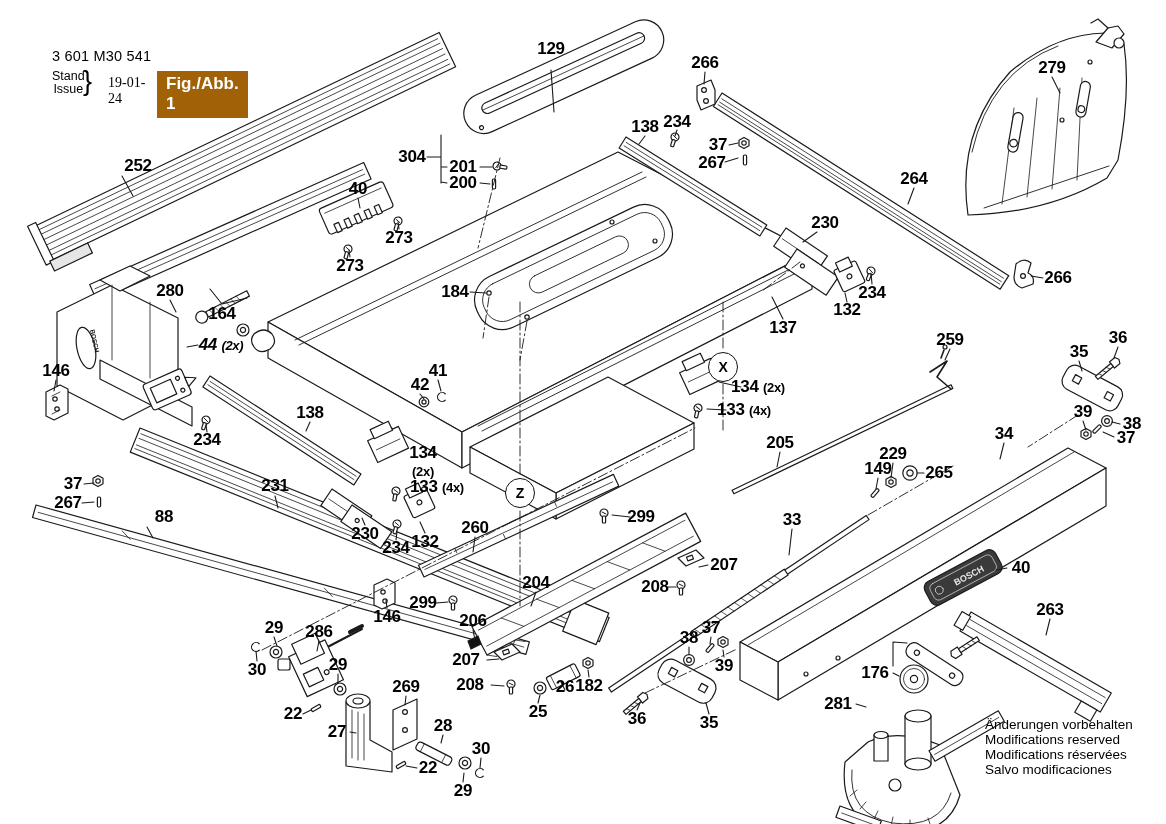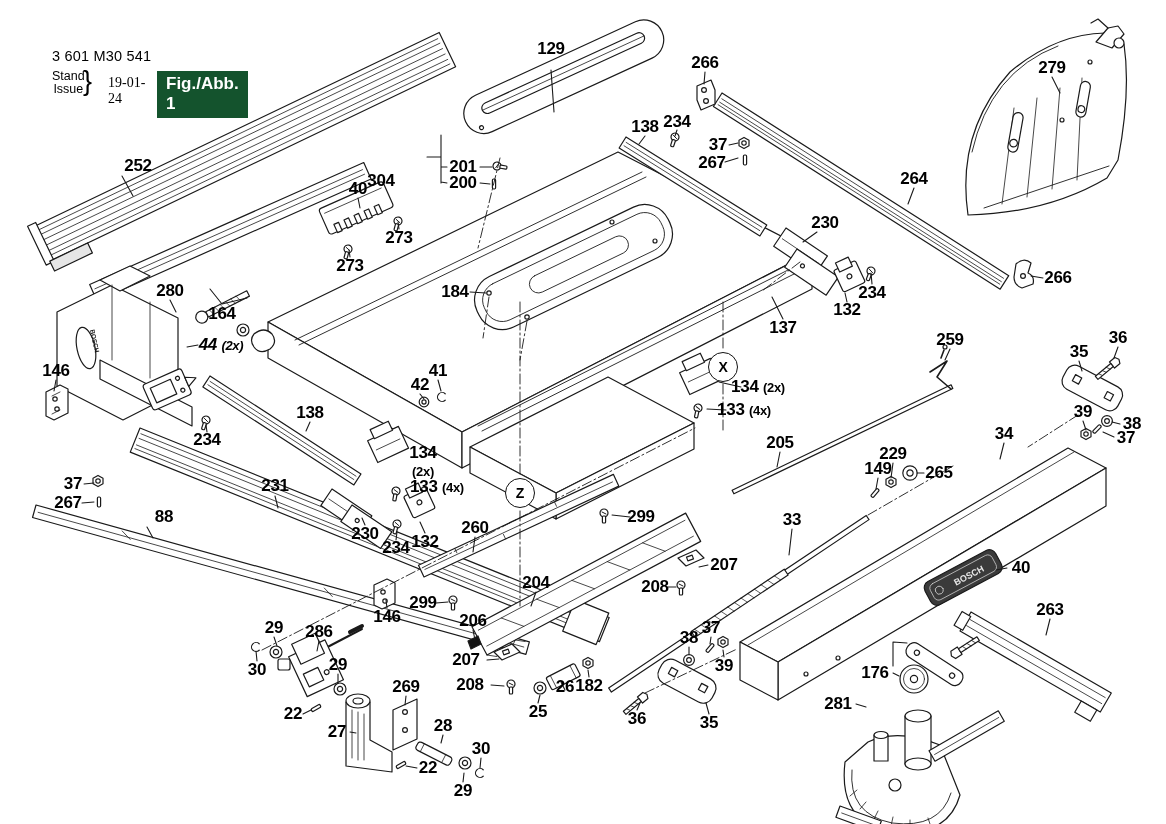--- a/index.html
+++ b/index.html
@@ -13,21 +13,21 @@
            font-size:17px;line-height:18px;white-space:pre-line;text-align:center;
            letter-spacing:-0.3px;}
   .callout .qty{font-size:13px;}
   .callout.circled{width:28px;height:28px;border:1.7px solid #111;border-radius:50%;
            font-size:14px;line-height:28px;white-space:nowrap;background:#fff;}
   .titleblock{position:absolute;left:52px;top:48px;}
   .model-no{font-size:14.5px;letter-spacing:0.2px;}
   .stand-issue{position:absolute;left:0px;top:22px;font-size:12.5px;line-height:13px;text-align:center;}
   .brace{position:absolute;left:31px;top:18px;font-size:27px;font-weight:normal;}
   .date{position:absolute;left:56px;top:27px;font-size:14px;font-family:Liberation Serif, serif;}
-  .figbox{position:absolute;left:105px;top:23px;background:#14532d;color:#fff;
+  .figbox{position:absolute;left:105px;top:23px;background:#a16207;color:#fff;
           font-size:17px;font-weight:bold;padding:3px 9px 4px 9px;}
   .notices{position:absolute;left:985px;top:717px;font-size:13.5px;line-height:15px;}
 </style>
 </head>
 <body>
 
 <div class="stage">
 
 <svg class="lineart" width="1166" height="824" viewBox="0 0 1166 824" fill="none" stroke="#1a1a1a" stroke-width="1.2" stroke-linejoin="round" stroke-linecap="round">
 
@@ -441,21 +441,21 @@
 <div id="callouts">
       <div class="callout" style="left: 138px; top: 166px;">252</div>
       <div class="callout" style="left: 551px; top: 49px;">129</div>
       <div class="callout" style="left: 705px; top: 63px;">266</div>
       <div class="callout" style="left: 1052px; top: 68px;">279</div>
       <div class="callout" style="left: 645px; top: 127px;">138</div>
       <div class="callout" style="left: 677px; top: 122px;">234</div>
       <div class="callout" style="left: 718px; top: 145px;">37</div>
       <div class="callout" style="left: 712px; top: 163px;">267</div>
       <div class="callout" style="left: 914px; top: 179px;">264</div>
-      <div class="callout" style="left: 381px; top: 157px; margin-top: 24px;">304</div>
+      <div class="callout" style="left: 412px; top: 157px;">304</div>
       <div class="callout" style="left: 463px; top: 167px;">201</div>
       <div class="callout" style="left: 463px; top: 183px;">200</div>
       <div class="callout" style="left: 358px; top: 189px;">40</div>
       <div class="callout" style="left: 399px; top: 238px;">273</div>
       <div class="callout" style="left: 350px; top: 266px;">273</div>
       <div class="callout" style="left: 825px; top: 223px;">230</div>
       <div class="callout" style="left: 170px; top: 291px;">280</div>
       <div class="callout" style="left: 222px; top: 314px;">164</div>
       <div class="callout" style="left: 455px; top: 292px;">184</div>
       <div class="callout" style="left: 1058px; top: 278px;">266</div>
@@ -533,14 +533,20 @@
   <div class="model-no">3 601 M30 541</div>
   <div class="stand-issue">
     <div>Stand</div>
     <div>Issue</div>
   </div>
   <div class="brace">}</div>
   <div class="date">19-01-24</div>
   <div class="figbox">Fig./Abb. 1</div>
 </div>
 
-
+<div class="notices">
+  <div>Änderungen vorbehalten</div>
+  <div>Modifications reserved</div>
+  <div>Modifications réservées</div>
+  <div>Salvo modificaciones</div>
 </div>
 
+</div>
+
 </body></html>

